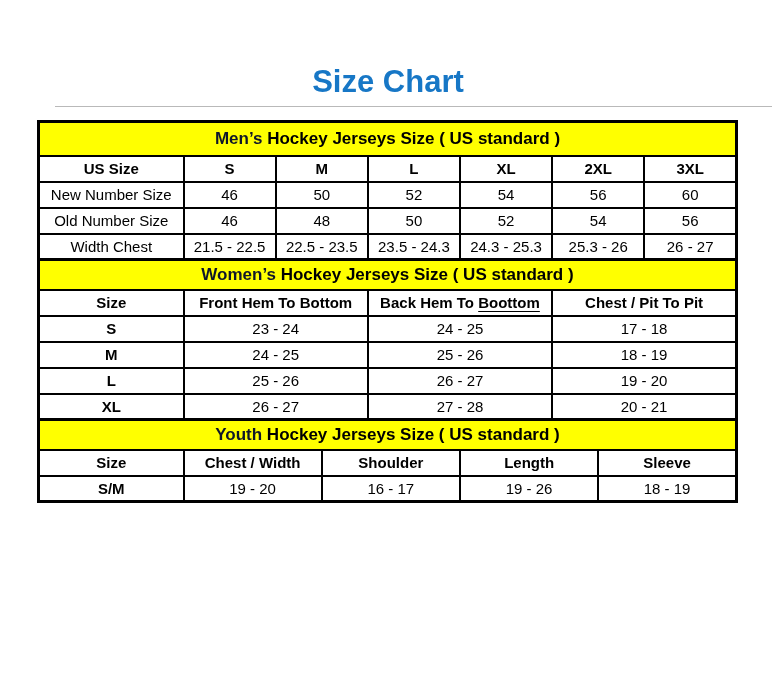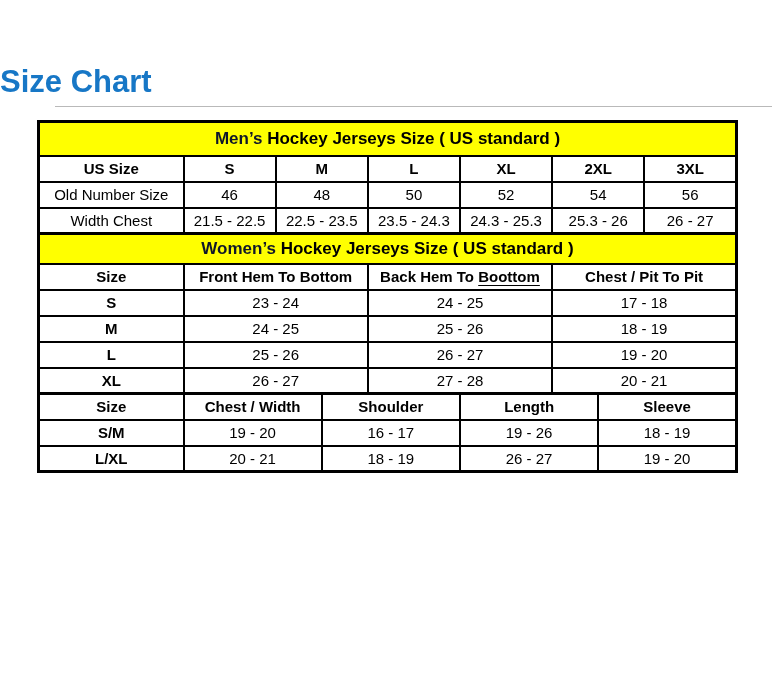--- a/index.html
+++ b/index.html
@@ -7,21 +7,21 @@
     margin: 0; padding: 0;
     width: 776px; height: 692px;
     background: #ffffff;
     font-family: "Liberation Sans", sans-serif;
     color: #000000;
     position: relative;
   }
   .page-title {
     position: absolute;
     top: 64px; left: 0; width: 776px;
-    text-align: left;
+    text-align: center;
     font-size: 31px;
     font-weight: bold;
     color: #1777C6;
   }
   .hairline {
     position: absolute;
     top: 106px; left: 55px;
     width: 717px; height: 1px;
     background: #b9b9b9;
   }
@@ -93,20 +93,29 @@
     <tr class="head">
       <td>US Size</td>
       <td>S</td>
       <td>M</td>
       <td>L</td>
       <td>XL</td>
       <td>2XL</td>
       <td>3XL</td>
     </tr>
     <tr>
+      <td>New Number Size</td>
+      <td>46</td>
+      <td>50</td>
+      <td>52</td>
+      <td>54</td>
+      <td>56</td>
+      <td>60</td>
+    </tr>
+    <tr>
       <td>Old Number Size</td>
       <td>46</td>
       <td>48</td>
       <td>50</td>
       <td>52</td>
       <td>54</td>
       <td>56</td>
     </tr>
     <tr>
       <td>Width Chest</td>
@@ -170,37 +179,35 @@
 
   <table class="youth">
     <colgroup>
         <col style="width:145px">
         <col>
         <col>
         <col>
         <col>
       </colgroup>
     <tbody>
+        <tr>
+      <td class="section" colspan="5">
+        <span class="red">Youth</span><span> Hockey Jerseys Size ( US standard )</span>
+      </td>
+    </tr>
     <tr class="head">
       <td>Size</td>
       <td>Chest / Width</td>
       <td>Shoulder</td>
       <td>Length</td>
       <td>Sleeve</td>
     </tr>
     <tr>
       <td class="rowlabel-bold">S/M</td>
       <td>19 - 20</td>
       <td>16 - 17</td>
       <td>19 - 26</td>
       <td>18 - 19</td>
     </tr>
-    <tr>
-      <td class="rowlabel-bold">L/XL</td>
-      <td>20 - 21</td>
-      <td>18 - 19</td>
-      <td>26 - 27</td>
-      <td>19 - 20</td>
-    </tr>
   </tbody>
     </table>
 
 </div>
 
 </body></html>

